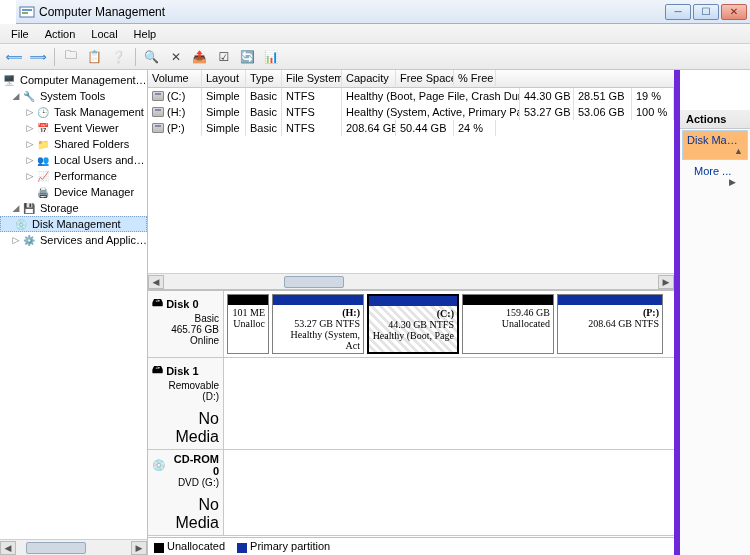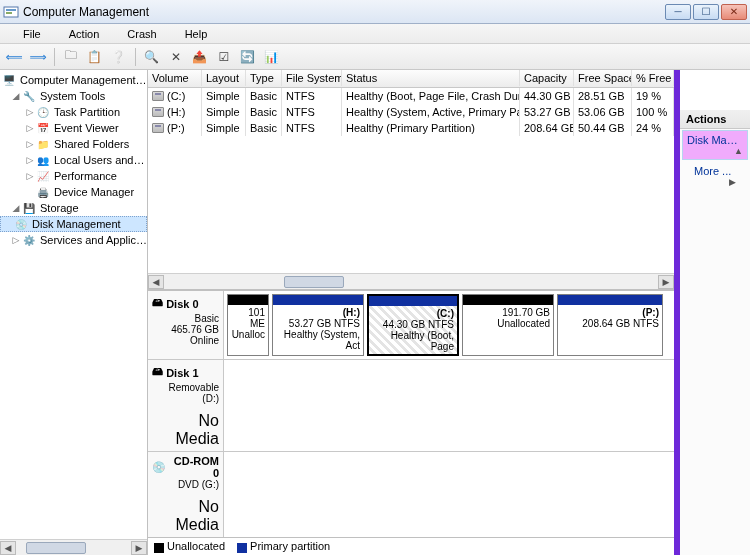--- a/index.html
+++ b/index.html
@@ -1,29 +1,29 @@
 <!DOCTYPE html>
 <html><head>
 <meta charset="utf-8">
 <style>
 * { box-sizing: border-box; margin: 0; padding: 0; }
 body { font-family: "Segoe UI", Tahoma, sans-serif; font-size: 11px; background: #fff; width: 750px; height: 555px; overflow: hidden; position: relative; }
 
 
-.titlebar { height: 24px; background: linear-gradient(#f0f4fa,#dce6f4); border-bottom: 1px solid #a0b0c8; display: flex; align-items: center; padding: 0 3px; }
+.titlebar { height: 24px; background: linear-gradient(#f0f4fa,#dce6f4); border-bottom: 1px solid #a0b0c8; display: flex; align-items: center; padding: 0 3px; margin-left: 16px; }
 .titlebar .app-icon { width: 16px; height: 16px; margin-right: 4px; display:inline-block; }
 .titlebar .title { flex: 1; color: #000; font-size: 12px; }
 .winbtns { display: flex; gap: 2px; }
 .winbtn { width: 26px; height: 16px; background: linear-gradient(#eaf3fc,#c7dbf3); border: 1px solid #6b8ab3; border-radius: 2px; display:flex; align-items:center; justify-content:center; font-size:10px; color:#2a4e7c; cursor:pointer;}
 .winbtn.close { background: linear-gradient(#f6c3b9,#e78b78); border-color:#c0624f; color:#7a2815;}
 .winbtn span{line-height:1;}
 
 
 .menubar { height: 20px; background: linear-gradient(#f6f6f6,#ececec); border-bottom: 1px solid #d0d0d0; display: flex; align-items: center; padding: 0 4px; gap: 2px; }
-.menuitem { padding: 2px 7px; cursor: pointer; margin-left: 12px; }
+.menuitem { padding: 2px 7px; cursor: pointer; }
 
 
 .toolbar { height: 26px; background: linear-gradient(#f8f8f8,#eaeaea); border-bottom: 1px solid #c8c8c8; display: flex; align-items: center; padding: 0 4px; gap: 4px;}
 .tbtn { width: 20px; height: 20px; display:flex; align-items:center; justify-content:center; border:1px solid transparent; border-radius:2px; cursor:pointer; font-size:12px; color:#444;}
 .tsep { width:1px; height:18px; background:#c0c0c0; margin:0 2px;}
 
 
 .main { display:flex; height: calc(555px - 24px - 20px - 26px); }
 .treepane { width: 148px; border-right: 1px solid #c0c0c0; overflow:hidden; background:#fff; position:relative;}
 .centerpane { flex:1; display:flex; flex-direction:column; border-right:6px solid #6d28d9; min-width:0;text-align:right;}
@@ -57,36 +57,36 @@
 .vlist-scroll{position:absolute;bottom:0;left:0;right:0;}
 
 
 .diskpane { flex:1; overflow:hidden; background:#fff; border-top:1px solid #c0c0c0; position:relative; font-size:10px;}
 .diskrow { display:flex; border-bottom:1px solid #c8c8c8; }
 .diskinfo { width:76px; border-right:1px solid #c8c8c8; padding:3px 4px; background:#f8f8f8;}
 .diskinfo .dname{font-weight:bold; font-size:11px; display:flex; align-items:center; gap:3px;}
 .diskinfo .dtype, .diskinfo .dsize, .diskinfo .dstatus{font-size:10px;}
 .diskinfo .nomedia{font-size:16px; margin-top:8px;}
 .diskgraph { flex:1; display:flex; padding:3px; gap:3px; min-height:60px;}
-.part { border:1px solid #808080; display:flex; flex-direction:column; min-width:0; cursor:pointer;}
+.part { border:1px solid #808080; display:flex; flex-direction:column; min-width:0; cursor:pointer;font-family:Liberation Serif, serif;}
 .part .stripe{height:10px;}
 .part .pbody{padding:2px 3px; flex:1; font-size:10px;}
 .part .pname{font-weight:bold;}
 .stripe-unalloc{background:#000;}
 .stripe-primary{background:#1030a0;}
 .part.selected { border:2px solid #000; background:repeating-linear-gradient(45deg,#fff,#fff 3px,#e4e4e4 3px,#e4e4e4 6px);}
 
 
 .legend { height:18px; border-top:1px solid #c0c0c0; display:flex; align-items:center; padding:0 6px; gap:12px; font-size:11px; background:#fff; position:absolute; bottom:0; left:0; right:0;}
 .legend .swatch{width:10px;height:10px;display:inline-block;margin-right:3px;vertical-align:middle;}
 
 
 .actionspane .hdr { background:linear-gradient(#f0f0f0,#e6e6e6); border-bottom:1px solid #c8c8c8; padding:3px 6px; font-weight:bold;}
 .actionspane .item { padding:4px 14px; color:#003399; cursor:pointer; white-space:nowrap; overflow:hidden; text-overflow:ellipsis;}
-.actionspane .item.hl { background:#f0abfc; border:1px solid #b7d4f0; margin:1px 2px; padding:3px 4px;}
+.actionspane .item.hl { background:#fdba74; border:1px solid #b7d4f0; margin:1px 2px; padding:3px 4px;}
 .actionspane .item .arrow { float:right; font-size:9px; color:#555;}
 
 svg { display:block; }
 </style>
 </head>
 <body>
 
 <div class="titlebar">
   <span class="app-icon">
     <svg width="16" height="16">
@@ -105,21 +105,21 @@
       </div>
     <div class="winbtn close">
         <span>✕</span>
       </div>
   </div>
 </div>
 
 <div class="menubar">
   <div class="menuitem">File</div>
   <div class="menuitem">Action</div>
-  <div class="menuitem">Crash</div>
+  <div class="menuitem">Local</div>
   <div class="menuitem">Help</div>
 </div>
 
 <div class="toolbar">
   <div class="tbtn" style="color:#2a7fd4">⟸</div>
   <div class="tbtn" style="color:#2a7fd4">⟹</div>
   <div class="tsep"></div>
   <div class="tbtn">🗀</div>
   <div class="tbtn">📋</div>
   <div class="tbtn">❔</div>
@@ -141,21 +141,21 @@
         <span class="tree-label">Computer Management (Local</span>
       </div>
       <div class="tree-row indent-1">
         <span class="tree-toggle">◢</span>
         <span class="tree-icon">🔧</span>
         <span class="tree-label">System Tools</span>
       </div>
       <div class="tree-row indent-2">
         <span class="tree-toggle">▷</span>
         <span class="tree-icon">🕒</span>
-        <span class="tree-label">Task Partition</span>
+        <span class="tree-label">Task Management</span>
       </div>
       <div class="tree-row indent-2">
         <span class="tree-toggle">▷</span>
         <span class="tree-icon">📅</span>
         <span class="tree-label">Event Viewer</span>
       </div>
       <div class="tree-row indent-2">
         <span class="tree-toggle">▷</span>
         <span class="tree-icon">📁</span>
         <span class="tree-label">Shared Folders</span>
@@ -201,21 +201,20 @@
   </div>
 
   <div class="centerpane">
 
     <div class="vlist">
       <div class="vheader">
         <div class="cell col-vol">Volume</div>
         <div class="cell col-lay">Layout</div>
         <div class="cell col-typ">Type</div>
         <div class="cell col-fs">File System</div>
-        <div class="cell col-st">Status</div>
         <div class="cell col-cap">Capacity</div>
         <div class="cell col-free">Free Space</div>
         <div class="cell col-pct">% Free</div>
       </div>
       <div id="vrows">
           <div class="vrow">
             <div class="cell col-vol"><span class="drive-icon"></span>(C:)</div>
             <div class="cell col-lay">Simple</div>
             <div class="cell col-typ">Basic</div>
             <div class="cell col-fs">NTFS</div>
@@ -232,21 +231,20 @@
             <div class="cell col-st">Healthy (System, Active, Primary Partition)</div>
             <div class="cell col-cap">53.27 GB</div>
             <div class="cell col-free">53.06 GB</div>
             <div class="cell col-pct">100 %</div>
           </div>
           <div class="vrow">
             <div class="cell col-vol"><span class="drive-icon"></span>(P:)</div>
             <div class="cell col-lay">Simple</div>
             <div class="cell col-typ">Basic</div>
             <div class="cell col-fs">NTFS</div>
-            <div class="cell col-st">Healthy (Primary Partition)</div>
             <div class="cell col-cap">208.64 GB</div>
             <div class="cell col-free">50.44 GB</div>
             <div class="cell col-pct">24 %</div>
           </div>
         </div>
       <div class="hscroll vlist-scroll">
         <div class="arrow">◀</div>
         <div class="track">
             <div class="thumb" style="left:120px;width:60px"></div>
           </div>
@@ -283,21 +281,21 @@
                 <div class="stripe stripe-primary"></div>
                 <div class="pbody">
                   <div class="pname">(C:)</div>
                   <div>44.30 GB NTFS</div>
                   <div>Healthy (Boot, Page</div>
                 </div>
               </div>
               <div class="part" style="width: 92px;">
                 <div class="stripe stripe-unalloc"></div>
                 <div class="pbody">
-                  <div>191.70 GB</div>
+                  <div>159.46 GB</div>
                   <div>Unallocated</div>
                 </div>
               </div>
               <div class="part" style="width: 106px;">
                 <div class="stripe stripe-primary"></div>
                 <div class="pbody">
                   <div class="pname">(P:)</div>
                   <div>208.64 GB NTFS</div>
                 </div>
               </div>

